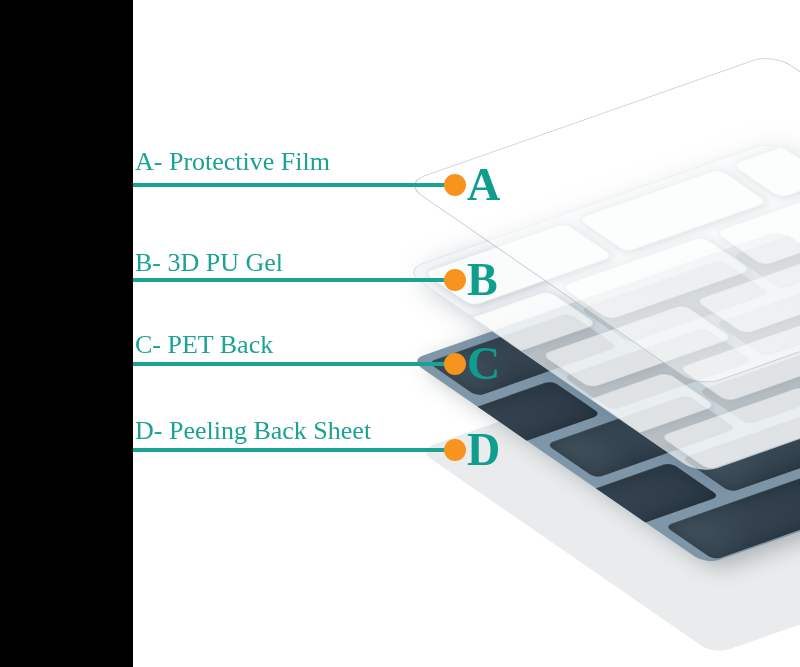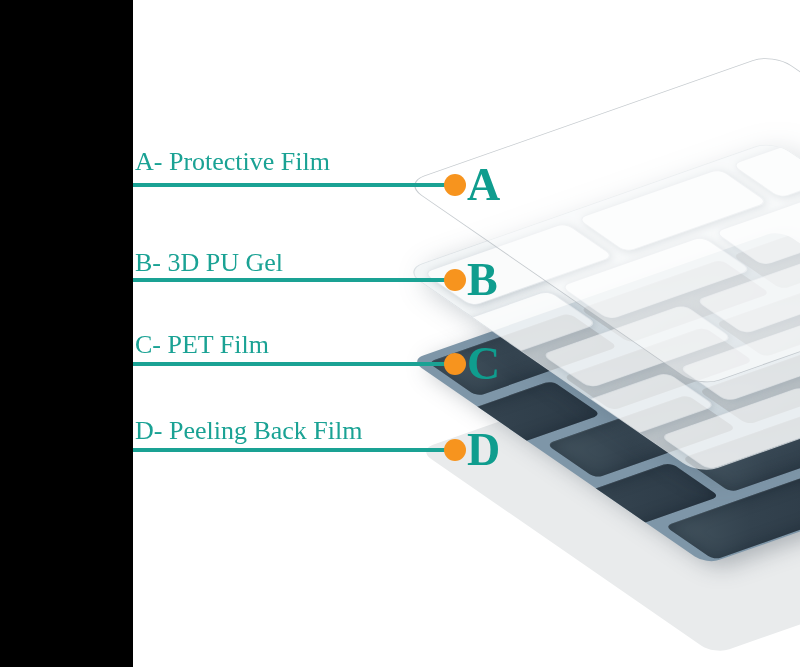--- a/index.html
+++ b/index.html
@@ -182,27 +182,27 @@
     </div>
 
     <div class="callout callout-b">
       <div class="label-text">B- 3D PU Gel</div>
       <div class="leader-line"></div>
       <div class="dot"></div>
       <div class="big-letter">B</div>
     </div>
 
     <div class="callout callout-c">
-      <div class="label-text">C- PET Film</div>
+      <div class="label-text">C- PET Back</div>
       <div class="leader-line"></div>
       <div class="dot"></div>
       <div class="big-letter">C</div>
     </div>
 
     <div class="callout callout-d">
-      <div class="label-text">D- Peeling Back Film</div>
+      <div class="label-text">D- Peeling Back Sheet</div>
       <div class="leader-line"></div>
       <div class="dot"></div>
       <div class="big-letter">D</div>
     </div>
 
   </div>
 </div>
 
 </body></html>

